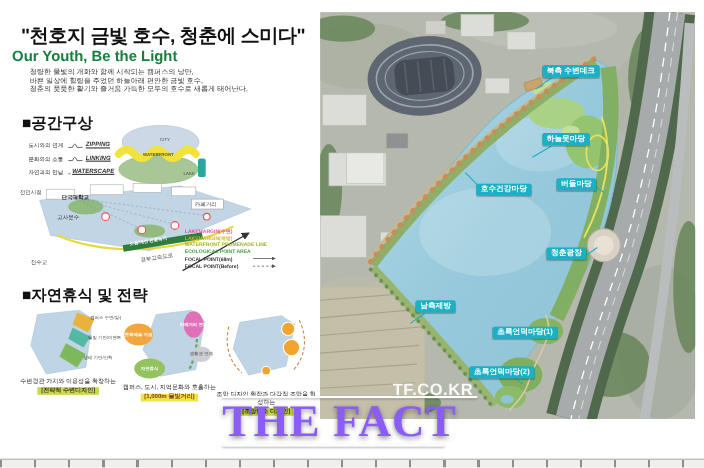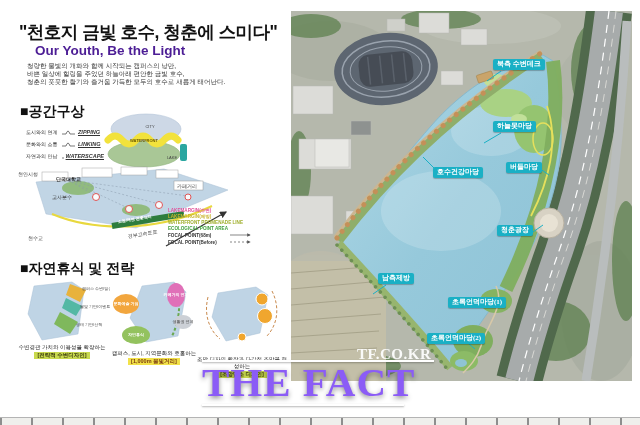--- a/index.html
+++ b/index.html
@@ -2,21 +2,21 @@
 <html><head>
 <meta charset="utf-8">
 <style>
   html,body{margin:0;padding:0;background:#fff;}
   body{font-family:"Liberation Sans","DejaVu Sans",sans-serif;}
   .page{position:relative;width:640px;height:425px;background:#fff;overflow:hidden;outline:1px solid #e2e2e2;}
   .abs{position:absolute;}
 
   
   .title{left:19px;top:20px;font-size:17.5px;font-weight:800;color:#111;letter-spacing:-0.5px;}
-  .subtitle{left:35px;top:43px;font-size:13.5px;font-weight:700;color:#4c1d95;}
+  .subtitle{left:11px;top:43px;font-size:13.5px;font-weight:700;color:#15803d;}
   .desc{left:27px;top:62px;font-size:6.5px;line-height:8px;color:#333;}
   .sec-head{font-size:14px;font-weight:800;color:#111;}
 
   
   .c-rows{left:26px;top:126px;width:78px;}
   .c-row{display:flex;align-items:center;height:12px;}
   .c-label{font-size:5px;color:#222;width:36px;flex:none;}
   .c-key{font-size:5.5px;font-weight:700;font-style:italic;text-decoration:underline;color:#333;margin-left:2px;}
 
   
@@ -197,21 +197,21 @@
   </div>
   <div class="abs cap" style="left:108px;top:350px;">
     <div>캠퍼스, 도시, 지역문화와 호흡하는</div>
     <span class="hl hl2">[1,000m 물빛거리]</span>
   </div>
   <div class="abs cap" style="left:196px;top:356px;">
     <div>조망 디자인 확장과 다각적 조망을 형성하는</div>
     <span class="hl hl1">[조망명소 디자인]</span>
   </div>
 
-  <div class="abs" style="left:291px;top:11px;width:341px;height:370px;font-family:Liberation Serif, serif;">
+  <div class="abs" style="left:291px;top:11px;width:341px;height:370px;">
     <svg width="341" height="370" viewBox="0 0 341 370">
       <defs>
         <linearGradient id="wg" x1="0" y1="0" x2="1" y2="1">
           <stop offset="0" stop-color="#b0d8e6"></stop>
             <stop offset="0.5" stop-color="#96c9db"></stop>
             <stop offset="1" stop-color="#8ec2d6"></stop>
         </linearGradient>
       </defs>
 
       <rect width="341" height="370" fill="#b5b8ac"></rect>

